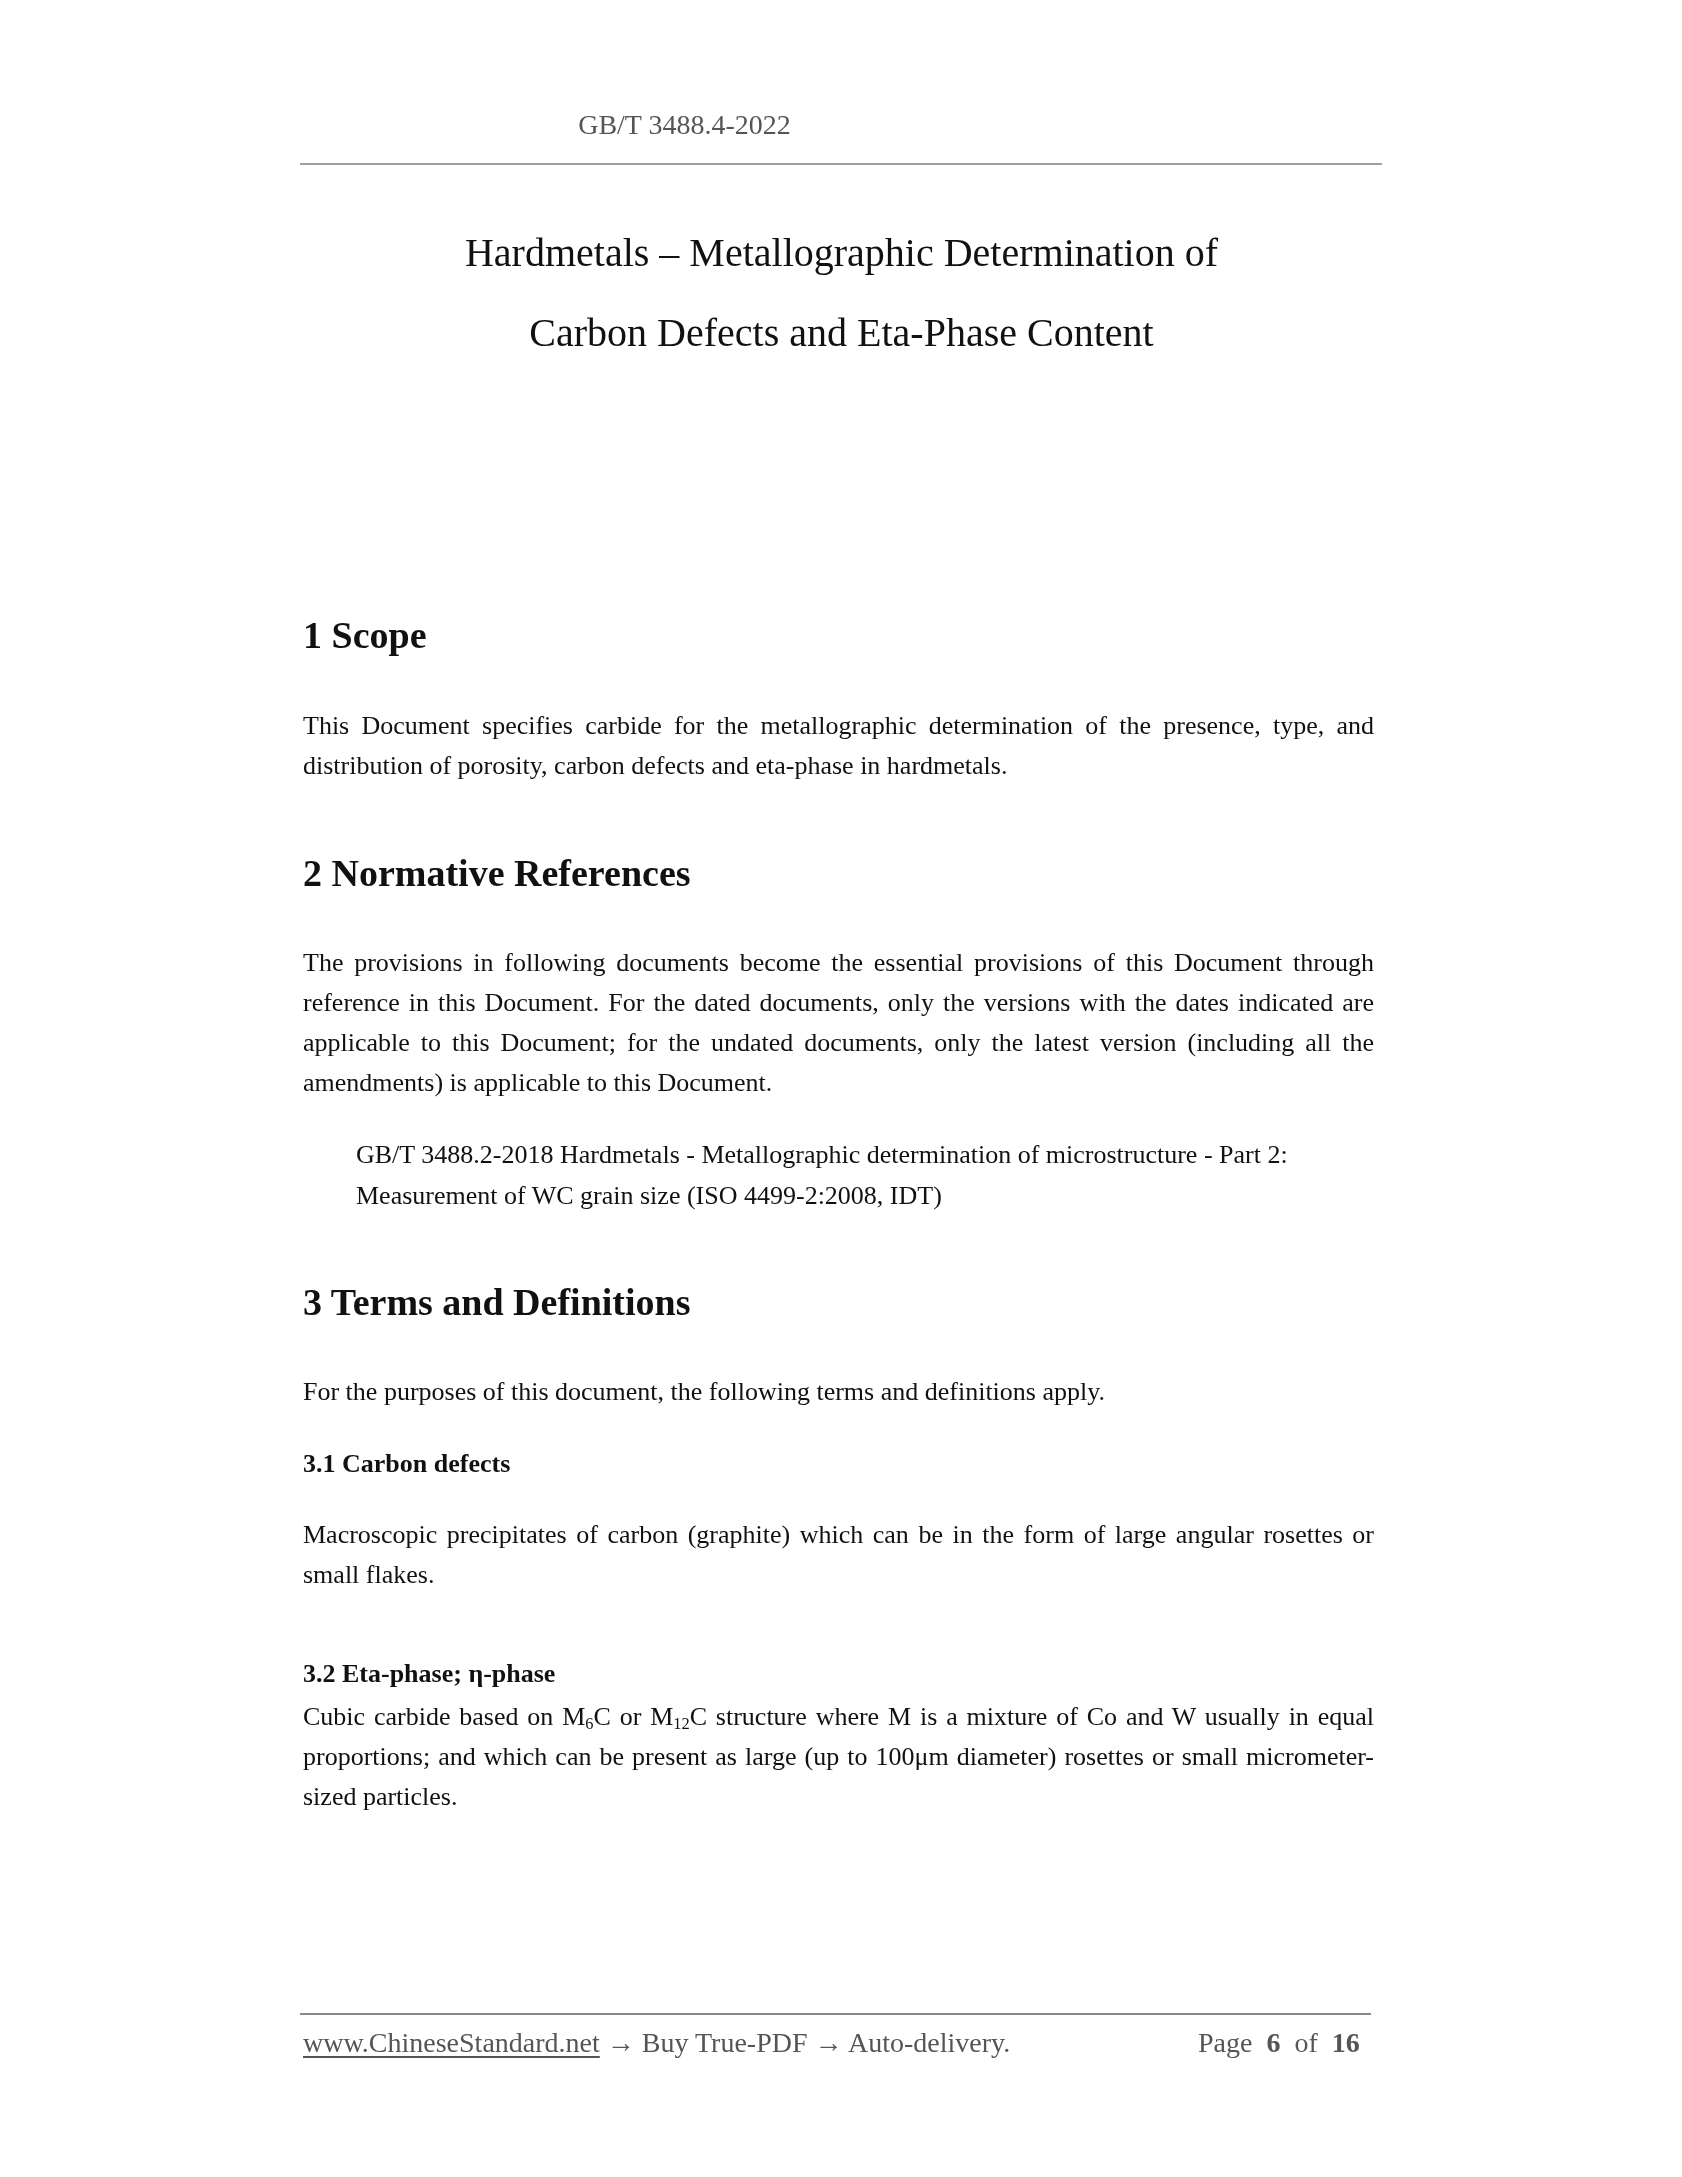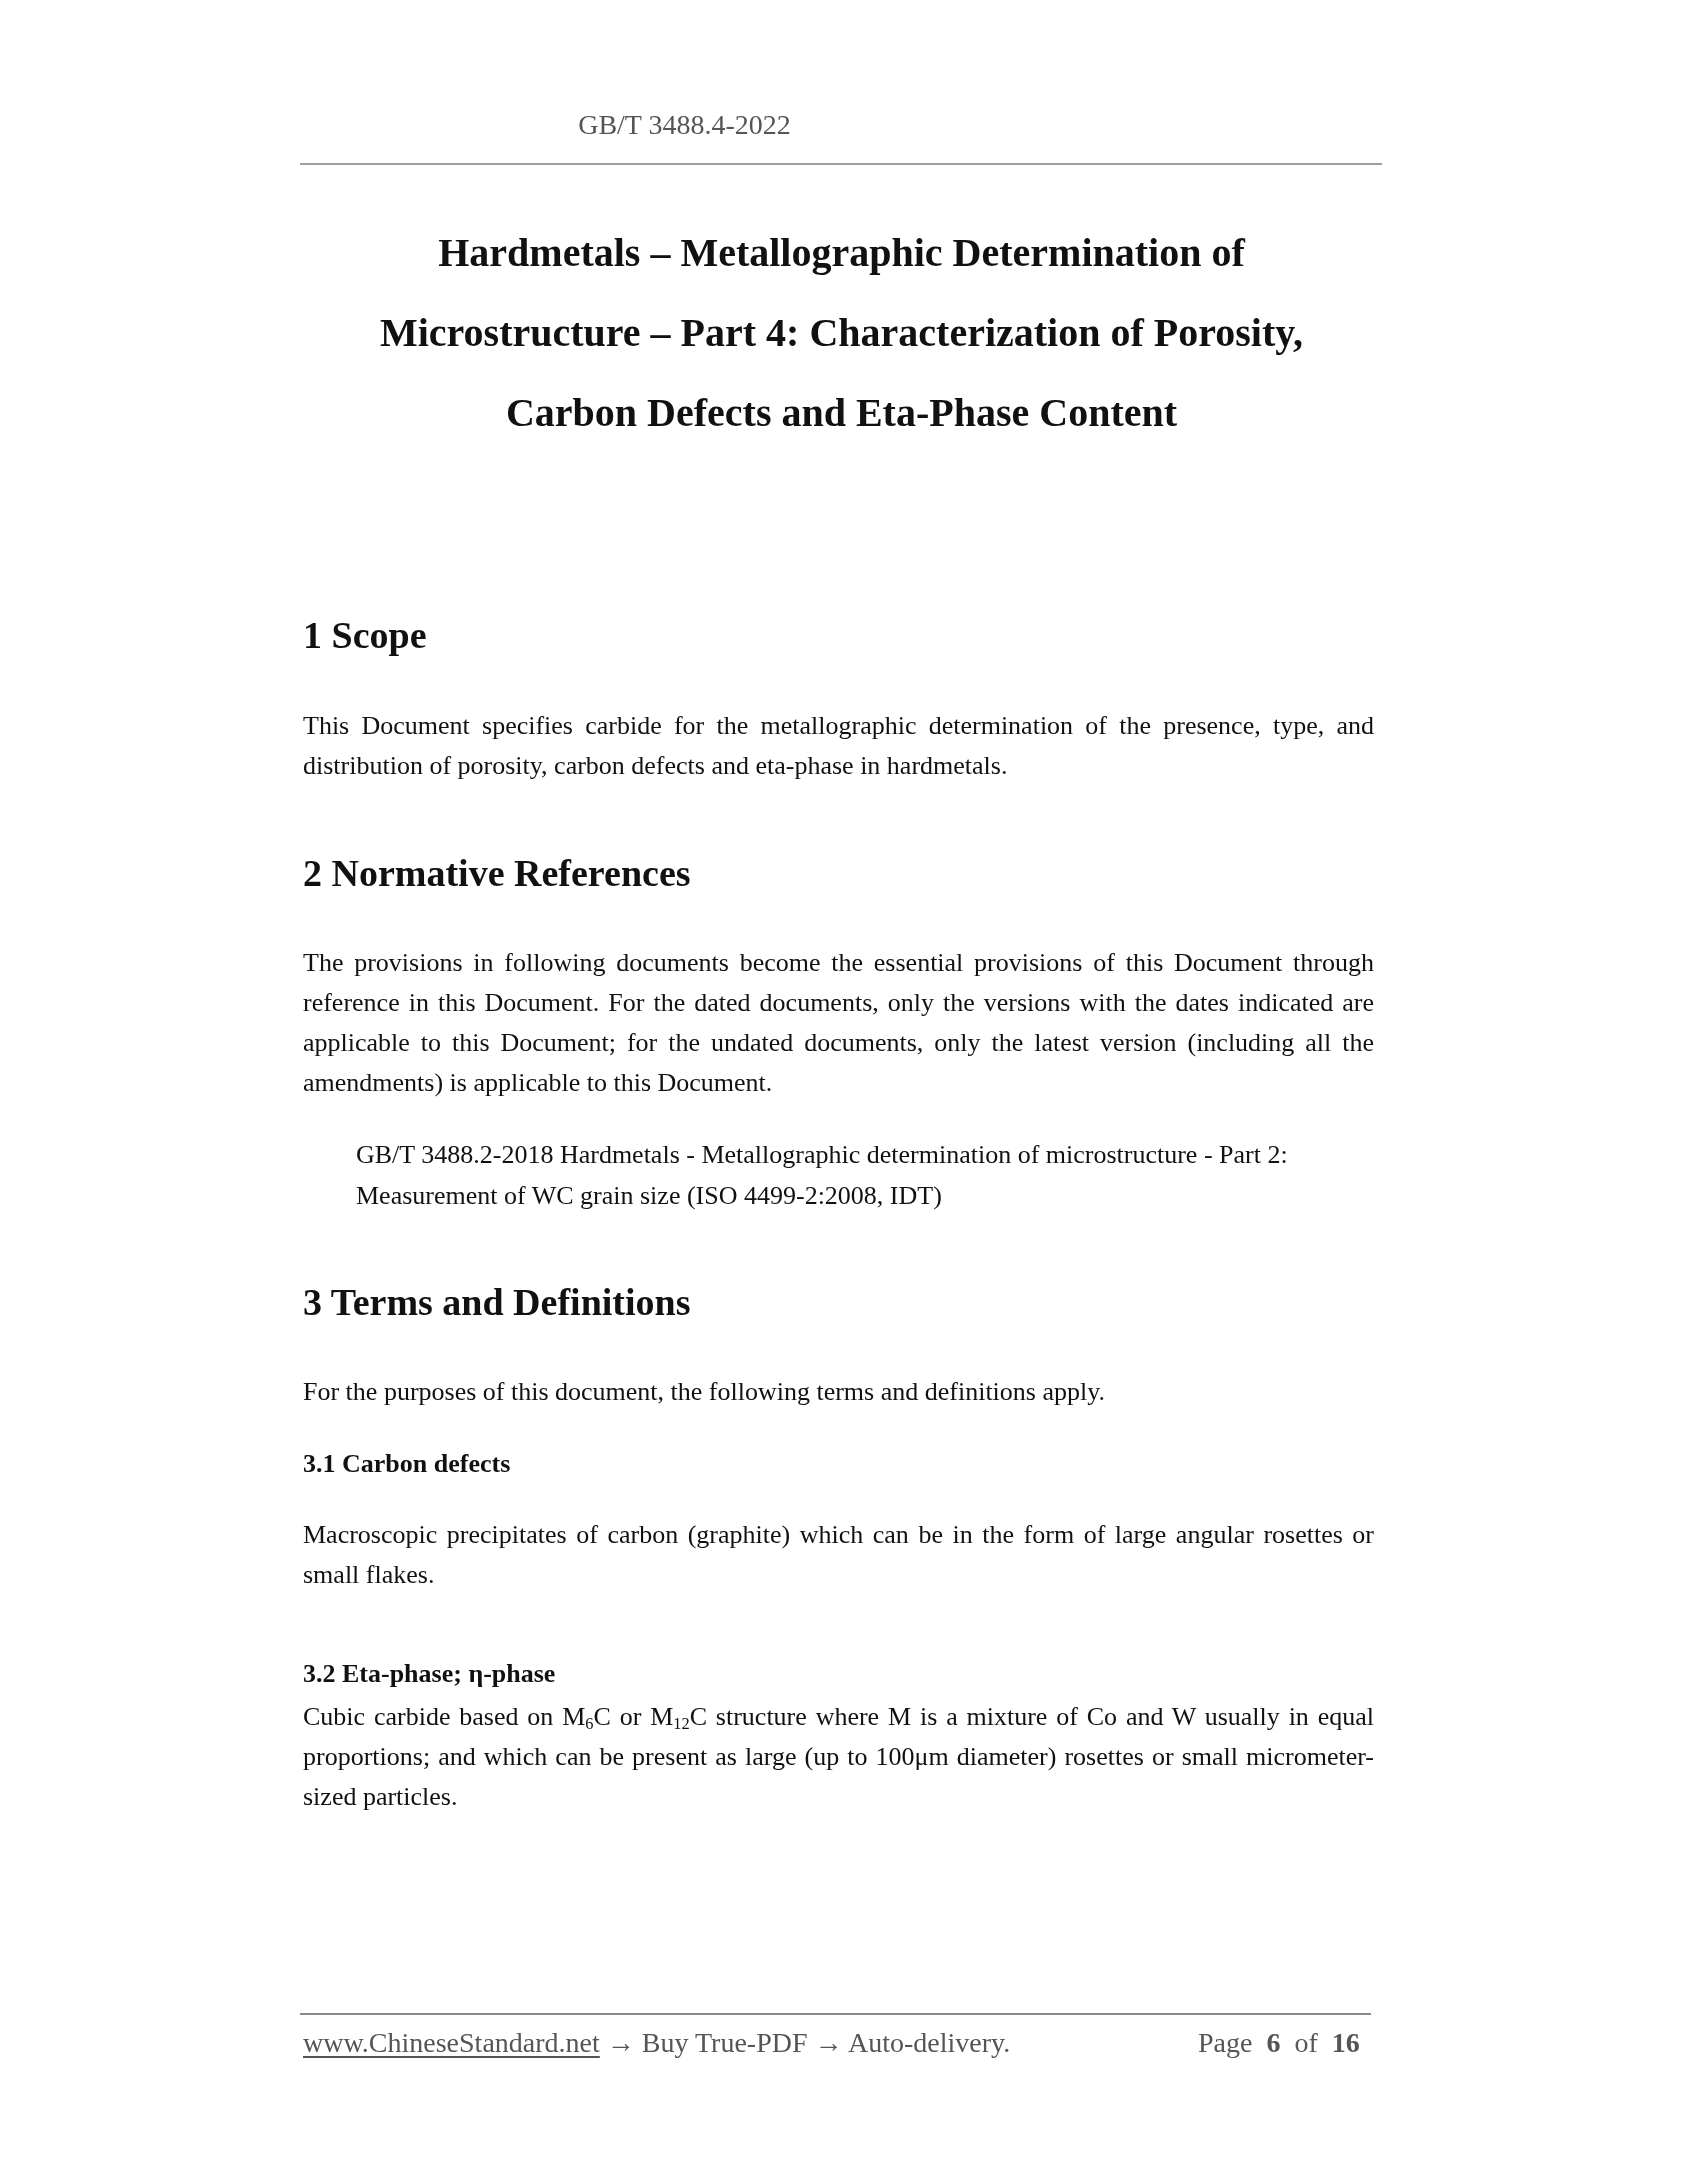--- a/index.html
+++ b/index.html
@@ -2,21 +2,21 @@
 <html style="font-size:14px"><head>
 <meta charset="utf-8">
 <style>
   html, body { margin: 0; padding: 0; background: #ffffff; }
   body { width: 1683px; height: 2177px; position: relative; overflow: hidden;
          font-family: "Liberation Serif", "DejaVu Serif", serif; color: #111; }
   .abs { position: absolute; }
   .hdr-text { left: 0; width: 1369px; top: 107px; text-align: center; font-size: 28px;
               color: #555; line-height: 35px; }
   .hdr-rule { left: 300px; width: 1082px; top: 163px; height: 1.7px; background: #a0a0a0; }
-  .title { left: 0; width: 1683px; text-align: center; font-weight: bold; font-size: 40px;
+  .title { left: 0; width: 1683px; text-align: center; font-weight: normal; font-size: 40px;
            line-height: 80px; top: 213px; color: #111; }
   .title div { height: 80px; }
   .h1 { left: 303px; font-weight: bold; font-size: 38px; line-height: 48px; color: #111; }
   .h2 { left: 303px; font-weight: bold; font-size: 26px; line-height: 35px; color: #111; }
   .p { left: 303px; width: 1071px; font-size: 26px; line-height: 40px; text-align: justify;
        color: #111; margin: 0; }
   .ref { left: 356px; width: 1017px; font-size: 26px; line-height: 41px; color: #111; margin: 0; }
   sub { font-size: 16.4px; vertical-align: -3.5px; line-height: 0; }
   .ftr-rule { left: 300px; width: 1071px; top: 2013px; height: 1.7px; background: #8a8a8a; }
   .ftr { top: 2025px; font-size: 28px; line-height: 35px; color: #555; }
@@ -26,21 +26,20 @@
   .ftr-right b { color: #555; }
 </style>
 </head>
 <body>
 
 <div class="abs hdr-text">GB/T 3488.4-2022</div>
 <div class="abs hdr-rule"></div>
 
 <div class="abs title">
   <div>Hardmetals – Metallographic Determination of</div>
-  <div>Microstructure – Part 4: Characterization of Porosity,</div>
   <div>Carbon Defects and Eta-Phase Content</div>
 </div>
 
 <div class="abs h1" style="top:611px;">1 Scope</div>
 <p class="abs p" style="top:706px;">This Document specifies carbide for the metallographic determination of the presence, type, and distribution of porosity, carbon defects and eta-phase in hardmetals.</p>
 
 <div class="abs h1" style="top:849px;">2 Normative References</div>
 <p class="abs p" style="top:943px;">The provisions in following documents become the essential provisions of this Document through reference in this Document. For the dated documents, only the versions with the dates indicated are applicable to this Document; for the undated documents, only the latest version (including all the amendments) is applicable to this Document.</p>
 <p class="abs ref" style="top:1134px;">GB/T 3488.2-2018 Hardmetals - Metallographic determination of microstructure - Part 2: Measurement of WC grain size (ISO 4499-2:2008, IDT)</p>
 

